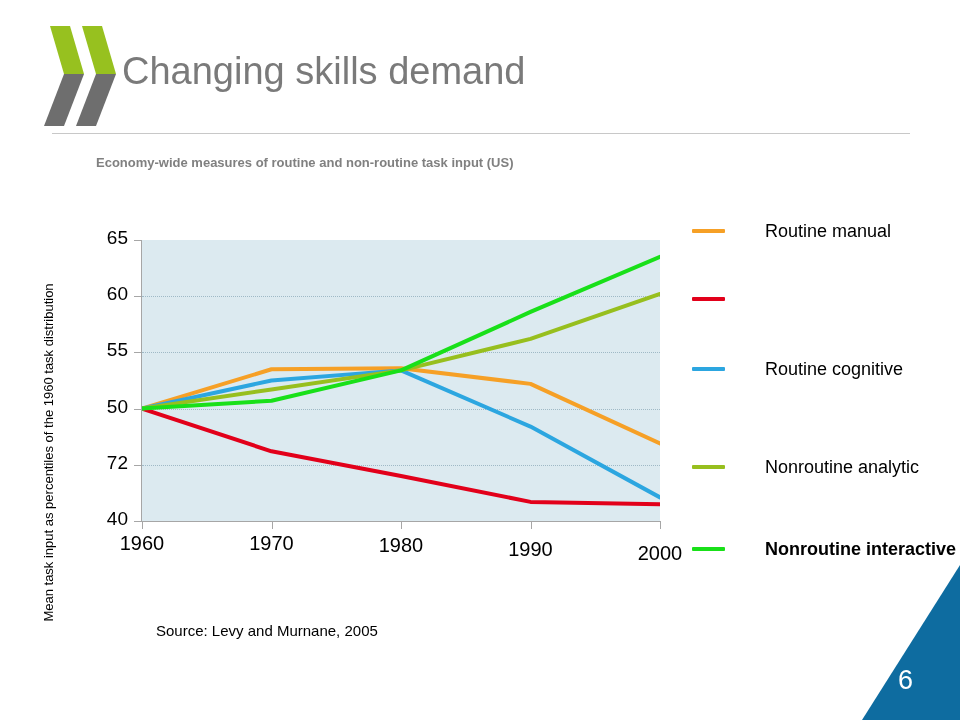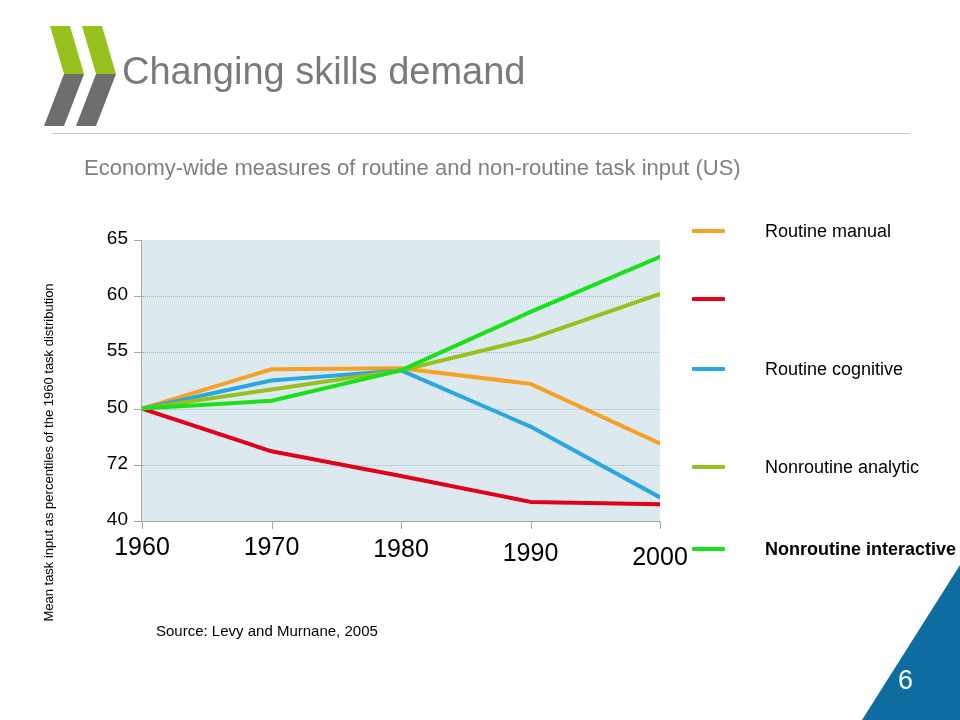--- a/index.html
+++ b/index.html
@@ -11,22 +11,22 @@
 
   #logo{position:absolute;left:44px;top:22px;width:76px;height:108px;}
 
   #title{position:absolute;left:122px;top:50px;width:700px;
          font-size:38px;color:#7a7a7a;font-weight:400;letter-spacing:0px;
          white-space:nowrap;}
 
   #rule{position:absolute;left:52px;top:133px;width:858px;height:1px;
         background:#c8c8c8;}
 
-  #subtitle{position:absolute;left:84px;top:155px;width:800px;
-            font-size:22px;color:#808080;white-space:nowrap;}
+  #subtitle{position:absolute;left:96px;top:155px;width:800px;
+            font-size:13px;color:#808080;white-space:nowrap;font-weight:bold;}
 
   
   #chart-wrap{position:absolute;left:0;top:0;width:960px;height:720px;}
 
   #yaxis-title{position:absolute;left:-202px;top:445px;width:500px;
                transform:rotate(-90deg);transform-origin:50% 50%;
                text-align:center;font-size:13px;color:#000;white-space:nowrap;}
 
   #plotbg{position:absolute;left:142px;top:240px;width:518px;height:281px;
           background:#dceaf0;}
@@ -37,21 +37,21 @@
   #axis-left{position:absolute;left:141px;top:240px;width:1px;height:282px;
              background:#a6a6a6;}
   #axis-bottom{position:absolute;left:141px;top:521px;width:520px;height:1px;
                background:#a6a6a6;}
 
   .ytick{position:absolute;left:134px;width:8px;height:1px;background:#a6a6a6;}
   .ylabel{position:absolute;width:50px;text-align:right;left:78px;
           font-size:19px;color:#000;}
 
   .xtick{position:absolute;top:521px;width:1px;height:8px;background:#a6a6a6;}
-  .xlabel{position:absolute;font-size:25px;color:#000;white-space:nowrap;}
+  .xlabel{position:absolute;font-size:20px;color:#000;white-space:nowrap;}
 
   #lines{position:absolute;left:142px;top:240px;width:518px;height:281px;}
 
   
   #legend{position:absolute;left:692px;top:206px;width:262px;height:350px;}
   .leg-item{position:absolute;left:0;height:26px;display:flex;align-items:center;gap:33px;}
   .leg-swatch{width:33px;height:4px;border-radius:1px;flex:0 0 auto;}
   .leg-label{font-size:18px;color:#000;margin-left:7px;white-space:nowrap;}
 
   

